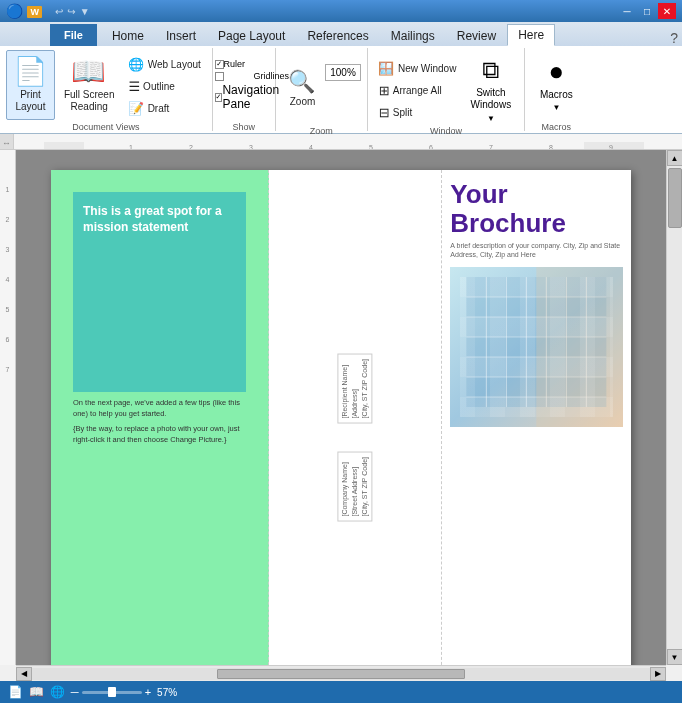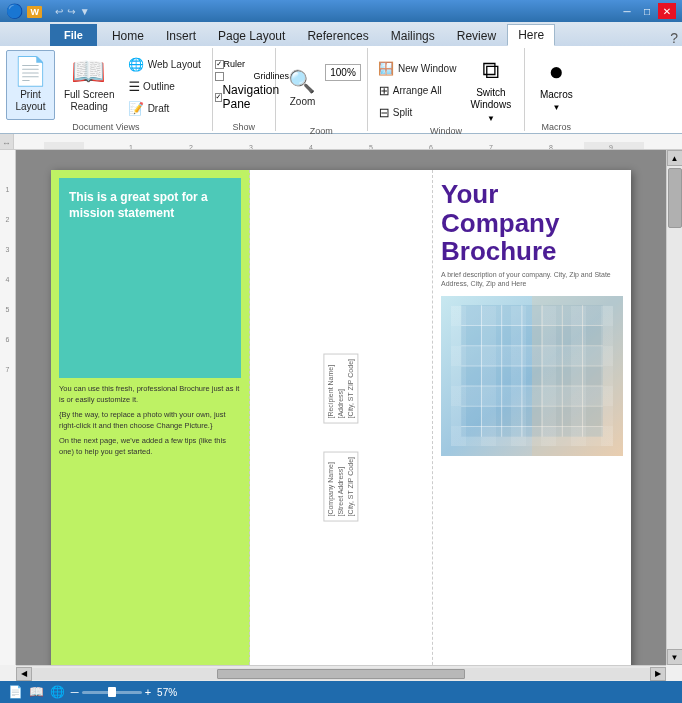--- a/index.html
+++ b/index.html
@@ -307,22 +307,22 @@
       flex: 1;
       position: relative;
       overflow: hidden;
     }
     .brochure-col:not(:last-child) {
       border-right: 1px dashed #ccc;
     }
 
     
     .col-left {
-      background: #bef264;
-      padding: 8px;
+      background: #86efac;
+      padding: 22px;
     }
     .teal-box {
       background: #4dc9b8;
       padding: 12px 10px;
       color: white;
       height: 200px;
     }
     .teal-box h3 {
       font-size: 12px;
       font-weight: bold;
@@ -644,23 +644,22 @@
     </div>
 
     <div class="page-container">
       <div class="page">
 
         <div class="brochure-col col-left">
           <div class="teal-box">
             <h3>This is a great spot for a mission statement</h3>
           </div>
           <div class="body-text">
-            <p>You can use this fresh, professional Brochure just as it is or easily customize it.</p>
+            <p>On the next page, we've added a few tips (like this one) to help you get started.</p>
             <p>{By the way, to replace a photo with your own, just right-click it and then choose Change Picture.}</p>
-            <p>On the next page, we've added a few tips (like this one) to help you get started.</p>
           </div>
 
         </div>
 
         <div class="brochure-col col-mid">
           <div style="flex:1; display:flex; flex-direction:column; justify-content:center; align-items:center; gap:20px; padding-top:40px;">
             <div class="address-block">
               <span>[Recipient Name]</span><br>
               <span>[Address]</span><br>
               <span>[City, ST ZIP Code]</span>
@@ -669,21 +668,20 @@
               <span>[Company Name]</span><br>
               <span>[Street Address]</span><br>
               <span>[City, ST ZIP Code]</span>
             </div>
           </div>
         </div>
 
         <div class="brochure-col col-right">
           <div class="company-title">
             <div>Your</div>
-            <div>Company</div>
             <div>Brochure</div>
           </div>
           <div class="company-subtitle">A brief description of your company. City, Zip and State Address, City, Zip and Here</div>
           <div class="building-img">
             <svg width="100%" height="100%" viewBox="0 0 180 160" preserveAspectRatio="xMidYMid slice">
               <defs>
                 <linearGradient id="skyGrad" x1="0%" y1="0%" x2="100%" y2="100%">
                   <stop offset="0%" style="stop-color:#c8e8f0"></stop>
                   <stop offset="50%" style="stop-color:#a0c8e0"></stop>
                   <stop offset="100%" style="stop-color:#e8d0b8"></stop>

